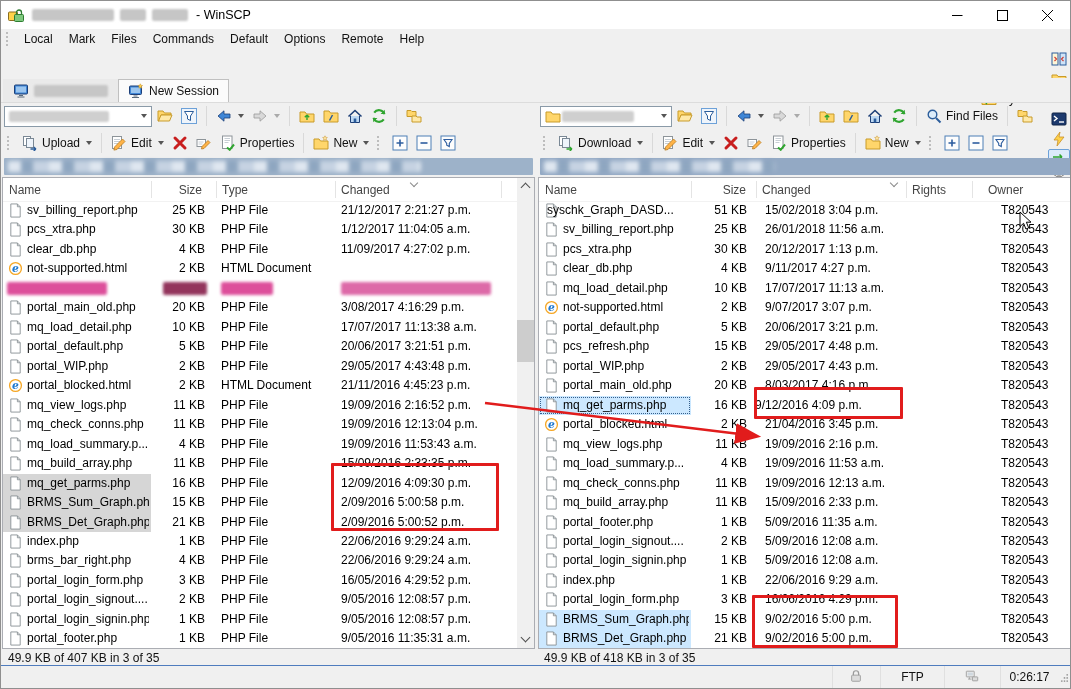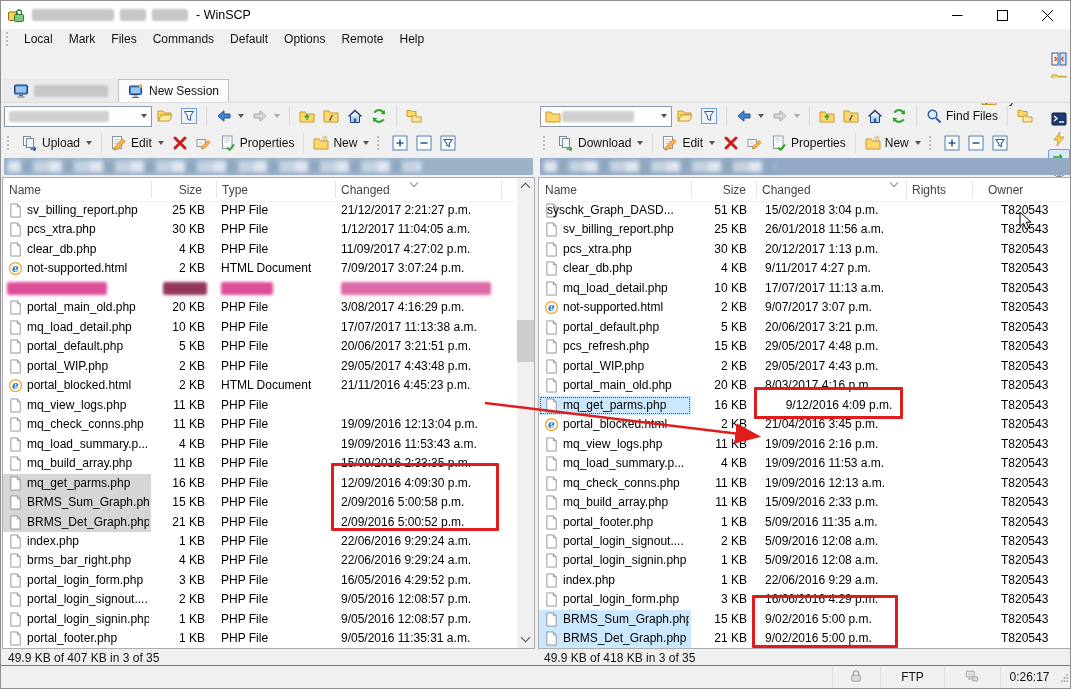--- a/index.html
+++ b/index.html
@@ -466,21 +466,20 @@
           <div class="row">
             <span class="fic">
               <svg viewBox="0 0 16 16">
                 <circle cx="8" cy="8" r="6.3" fill="#fff" stroke="#f5a623" stroke-width="1.4"></circle>
                 <text x="8" y="12" font-size="11.5" font-family="DejaVu Serif, serif" font-style="italic" font-weight="bold" fill="#1e78d0" text-anchor="middle">e</text>
               </svg>
             </span>
             <span class="cell" style="left: 24px; width: 122px;">not-supported.html</span>
             <span class="cell r" style="left: 146px; width: 56px;">2 KB</span>
             <span class="cell" style="left: 218px; width: 112px;">HTML Document</span>
-            <span class="cell" style="left: 338px; width: 158px;">7/09/2017  3:07:24 p.m.</span>
           </div>
           <div class="row">
             <span class="rb" style="left: 4px; width: 100px; background: rgb(221, 79, 155);"></span>
             <span class="rb" style="left: 160px; width: 44px; background: rgb(147, 53, 92);"></span>
             <span class="rb" style="left: 218px; width: 52px; background: rgb(221, 79, 155);"></span>
             <span class="rb" style="left: 338px; width: 150px; background: rgb(221, 106, 168);"></span>
           </div>
           <div class="row">
             <span class="fic">
               <svg viewBox="0 0 16 16">
@@ -544,20 +543,21 @@
           <div class="row">
             <span class="fic">
               <svg viewBox="0 0 16 16">
                 <path d="M3 1h7l3 3v11H3z" fill="#fff" stroke="#8d9499"></path>
                 <path d="M10 1v3h3" fill="none" stroke="#8d9499"></path>
               </svg>
             </span>
             <span class="cell" style="left: 24px; width: 122px;">mq_view_logs.php</span>
             <span class="cell r" style="left: 146px; width: 56px;">11 KB</span>
             <span class="cell" style="left: 218px; width: 112px;">PHP File</span>
+            <span class="cell" style="left: 338px; width: 158px;">19/09/2016  2:16:52 p.m.</span>
           </div>
           <div class="row">
             <span class="fic">
               <svg viewBox="0 0 16 16">
                 <path d="M3 1h7l3 3v11H3z" fill="#fff" stroke="#8d9499"></path>
                 <path d="M10 1v3h3" fill="none" stroke="#8d9499"></path>
               </svg>
             </span>
             <span class="cell" style="left: 24px; width: 122px;">mq_check_conns.php</span>
             <span class="cell r" style="left: 146px; width: 56px;">11 KB</span>
@@ -1053,21 +1053,21 @@
             <span class="selbg" style="width: 152px; background: rgb(204, 232, 255);"></span>
             <span class="focusrect" style="left: 1px; top: 1px; width: 150px;"></span>
             <span class="fic">
               <svg viewBox="0 0 16 16">
                 <path d="M3 1h7l3 3v11H3z" fill="#fff" stroke="#8d9499"></path>
                 <path d="M10 1v3h3" fill="none" stroke="#8d9499"></path>
               </svg>
             </span>
             <span class="cell" style="left: 24px; width: 126px;">mq_get_parms.php</span>
             <span class="cell r" style="left: 150px; width: 58px;">16 KB</span>
-            <span class="cell" style="left: 230px; width: 140px; text-align: center;">9/12/2016 4:09 p.m.</span>
+            <span class="cell" style="left: 216px; width: 140px;">9/12/2016 4:09 p.m.</span>
             <span class="cell" style="left: 372px; width: 56px;"></span>
             <span class="cell" style="left: 462px; width: 50px;">T820543</span>
           </div>
           <div class="row">
             <span class="fic">
               <svg viewBox="0 0 16 16">
                 <circle cx="8" cy="8" r="6.3" fill="#fff" stroke="#f5a623" stroke-width="1.4"></circle>
                 <text x="8" y="12" font-size="11.5" font-family="DejaVu Serif, serif" font-style="italic" font-weight="bold" fill="#1e78d0" text-anchor="middle">e</text>
               </svg>
             </span>

